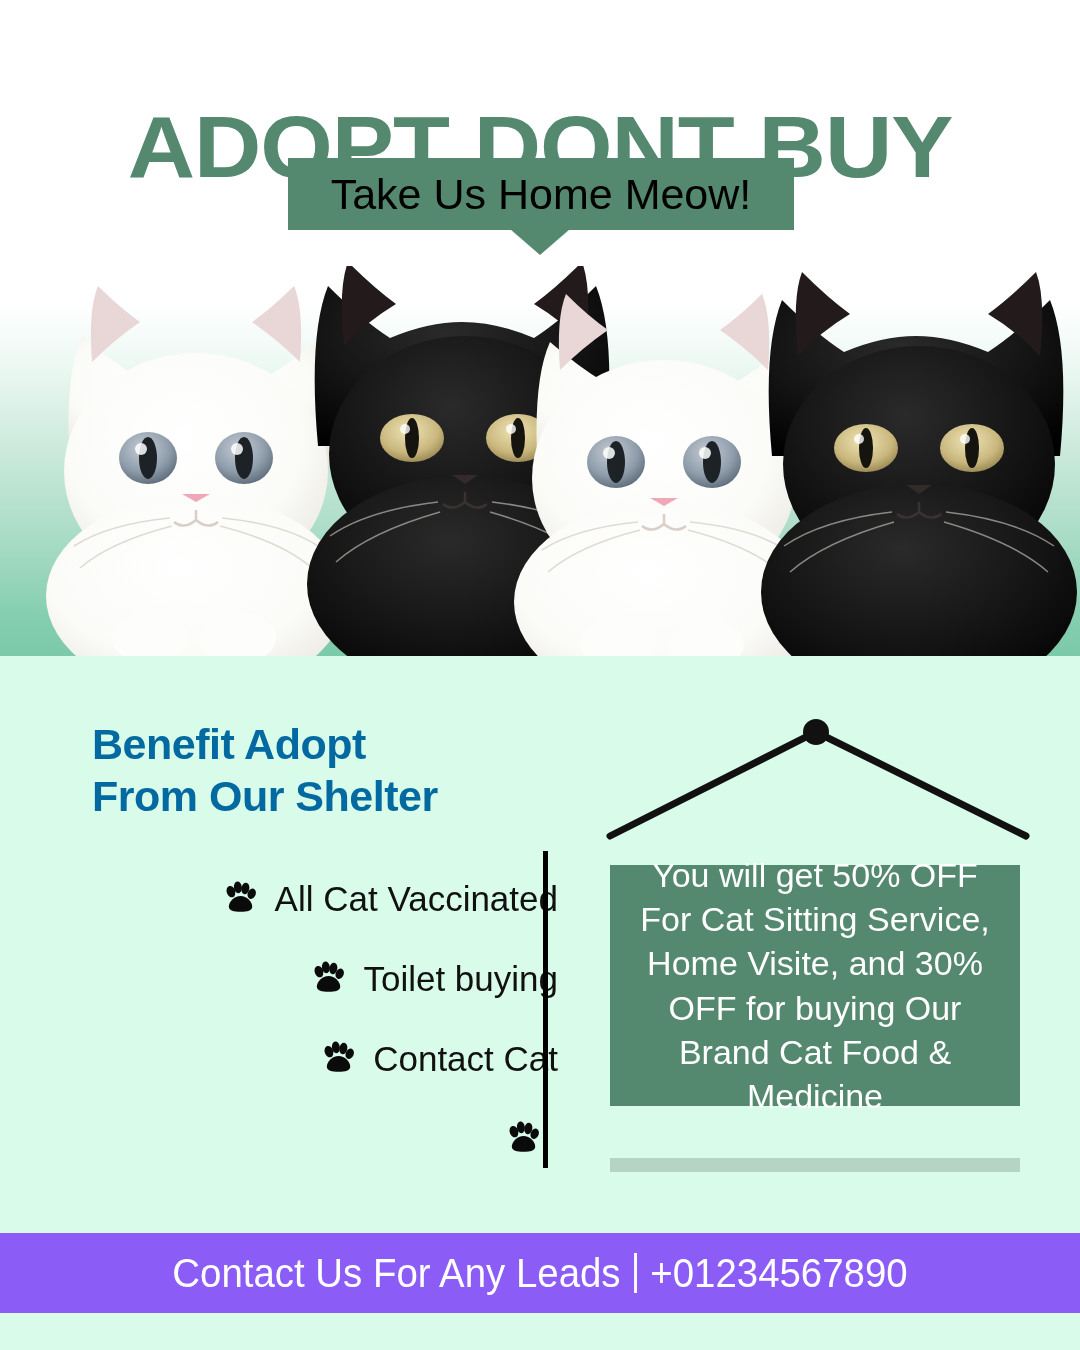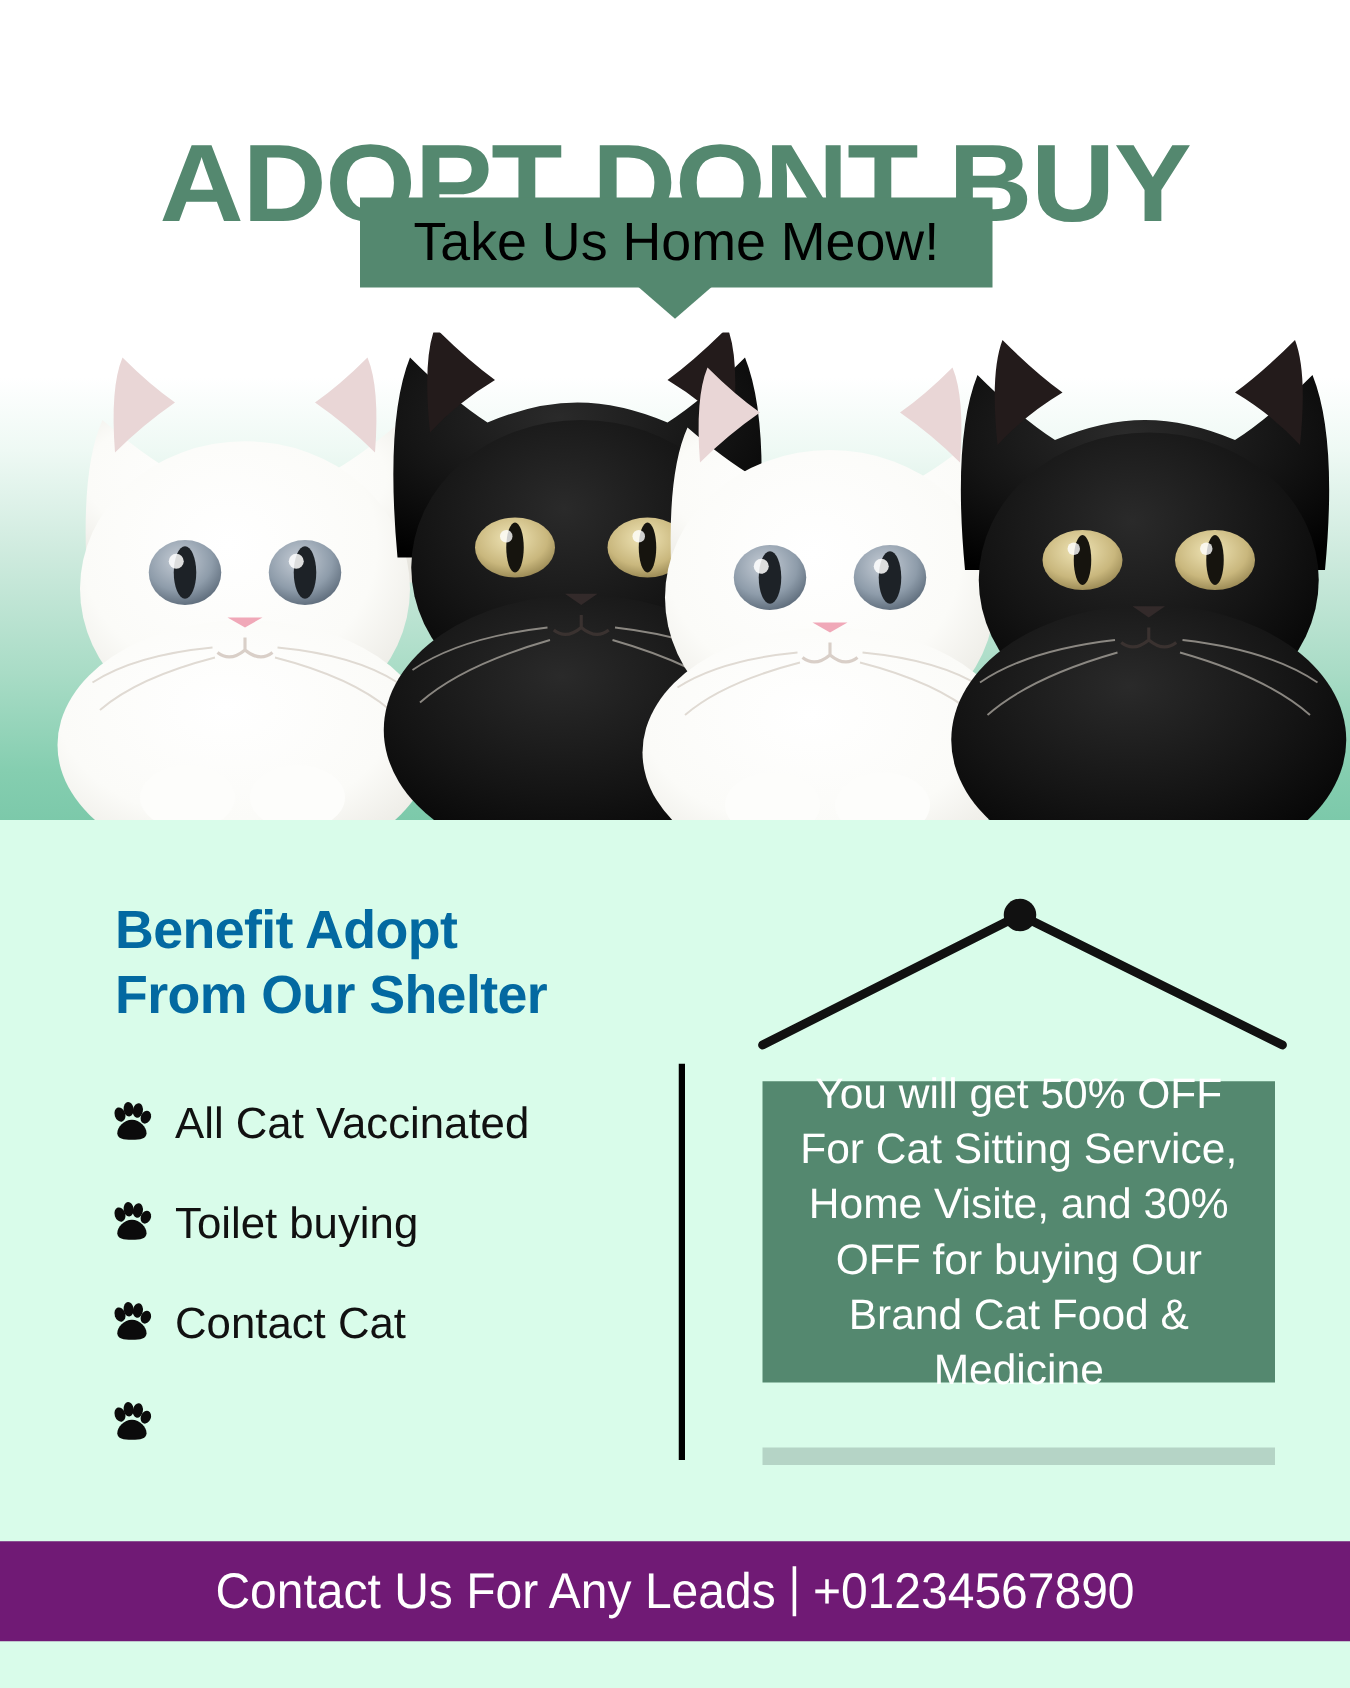--- a/index.html
+++ b/index.html
@@ -48,42 +48,42 @@
   .benefit-head{
     position:absolute;left:92px;top:718px;width:470px;
     font-weight:700;font-size:43px;line-height:1.22;color:#0369a1;
     letter-spacing:-0.5px;
   }
   .benefit-head span{display:block;}
 
   .divider{position:absolute;left:543px;top:851px;width:5px;height:317px;background:#000000;}
 
   .benefits{position:absolute;left:88px;top:858px;width:470px;}
-  .b-item{display:flex;align-items:center;height:80px;margin-bottom:0;}
+  .b-item{display:flex;align-items:center;height:80px;margin-bottom:0;justify-content:flex-end;}
   .b-item + .b-item{margin-top:0;}
   .paw{width:34px;height:34px;flex:0 0 34px;margin-right:18px;}
   .b-label{font-size:35px;color:#111111;line-height:1;}
 
   
   .hang-svg{position:absolute;left:606px;top:718px;width:424px;height:125px;}
   .sign{
     position:absolute;left:610px;top:833px;width:410px;height:241px;
     background:#54886f;z-index:3;
     display:flex;align-items:center;justify-content:center;
     padding:0 14px;box-sizing:border-box;margin-top:32px;
   }
   .sign-text{
     color:#ffffff;font-size:34px;line-height:1.30;text-align:center;
     font-family:"Liberation Sans", sans-serif;
   }
   .sign-shadow{position:absolute;left:610px;top:1158px;width:410px;height:14px;background:#b5d4c6;}
 
   
   .footer{
-    position:absolute;left:0;top:1233px;width:1080px;height:80px;background:#701a75;
+    position:absolute;left:0;top:1233px;width:1080px;height:80px;background:#8b5cf6;
     display:flex;align-items:center;justify-content:center;
   }
   .footer-text{
     color:#ffffff;font-size:40px;line-height:1;letter-spacing:0px;
     display:flex;align-items:center;gap:14px;
     transform:scaleX(0.96);transform-origin:50% 50%;
   }
   .footer-sep{display:inline-block;width:3px;height:40px;background:#ffffff;}
 </style>
 </head>

